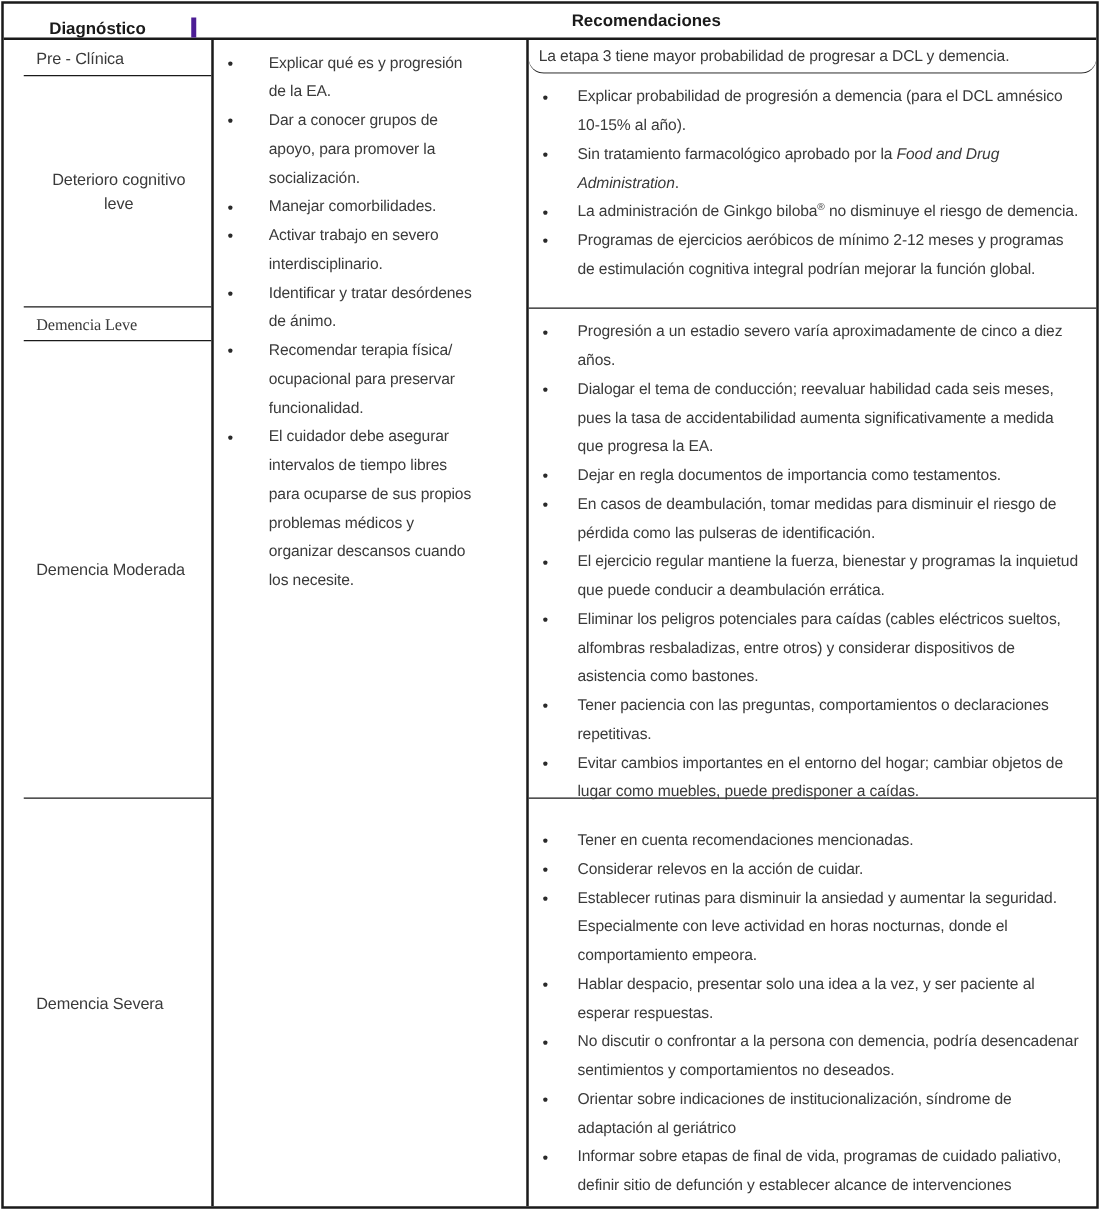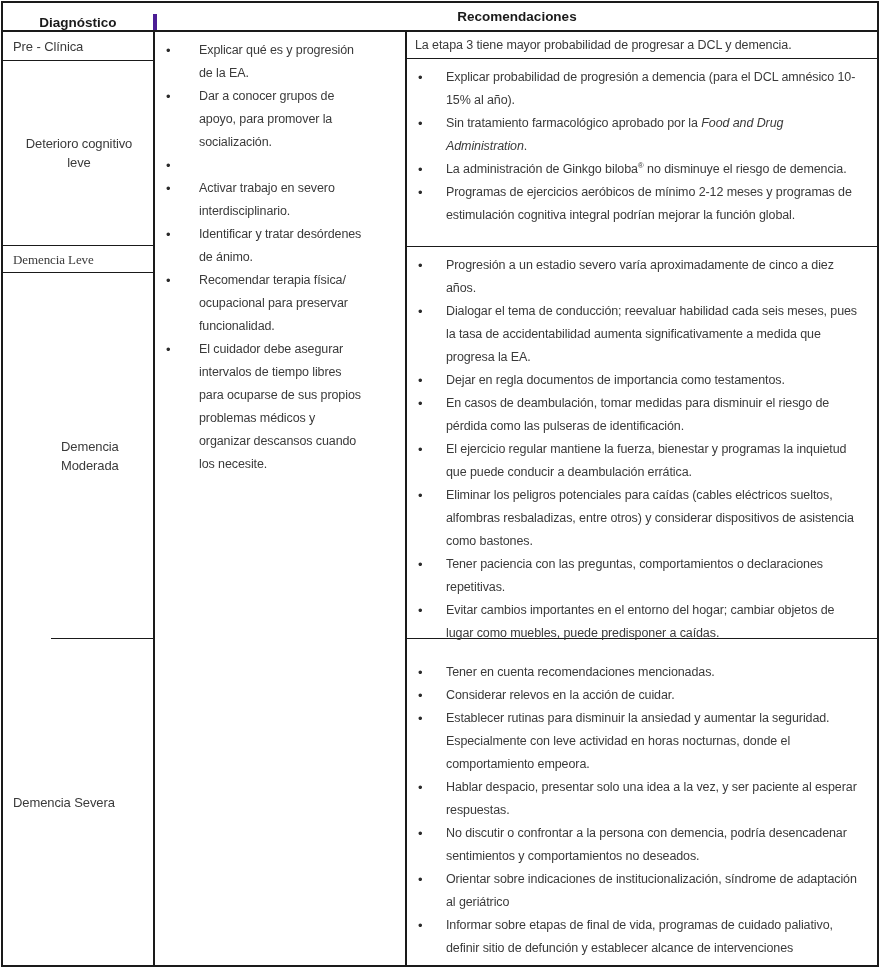--- a/index.html
+++ b/index.html
@@ -24,45 +24,45 @@
     flex:0 0 27px;
   }
   .hcell{
     display:flex;align-items:center;justify-content:center;
     font-weight:bold;font-size:13.5px;color:#1a1a1a;
     letter-spacing:0;
   }
   .hcell.hleft{width:150px;border-right:4px solid #4c1d95;margin-top:11px;}
   .hcell.hright{flex:1;}
   
-  .tbody{display:flex;flex:1;min-height:0;}
+  .tbody{display:flex;flex:1;min-height:0;padding-left:16px;}
   .col-left{width:150px;border-right:2px solid #1a1a1a;display:flex;flex-direction:column;}
   .col-mid{width:250px;border-right:2px solid #1a1a1a;}
   .col-right{flex:1;display:flex;flex-direction:column;}
   
   .lcell{
     box-sizing:border-box;
     border-bottom:1px solid #1a1a1a;
     display:flex;align-items:center;
     padding:2px 8px 2px 10px;
     font-size:13px;line-height:19px;color:#3a3a3a;
     letter-spacing:-0.1px;
   }
   .lcell.lc1{height:29px;}
   .lcell.lc2{height:185px;text-align:center;}
   .lcell.lc3{height:27px;font-family:Liberation Serif, serif;}
-  .lcell.lc4{height:366px;margin-left:48px;}
+  .lcell.lc4{height:366px;}
   .lcell.lc5{flex:1;border-bottom:none;}
   
   .rcell{
     box-sizing:border-box;
     border-bottom:1px solid #1a1a1a;
   }
   .rcell.r1{height:27px;display:flex;align-items:center;padding:0 8px;
-    font-size:12.5px;color:#3a3a3a;letter-spacing:-0.1px;}
+    font-size:12.5px;color:#3a3a3a;letter-spacing:-0.1px;border-radius:12px;}
   .rcell.r2{height:188px;}
   .rcell.r3{height:392px;}
   .rcell.r4{flex:1;border-bottom:none;padding-top:15px;}
   
   ul.blist{
     list-style:none;margin:0;padding:7px 8px 0 6px;
   }
   ul.blist li{
     display:grid;
     font-size:12.5px;line-height:23px;color:#3a3a3a;
@@ -114,20 +114,21 @@
           <li>
             <span class="bullet">•</span>
             <span class="li-text"><span>Explicar qué es y progresión de la EA.</span></span>
           </li>
           <li>
             <span class="bullet">•</span>
             <span class="li-text"><span>Dar a conocer grupos de apoyo, para promover la socialización.</span></span>
           </li>
           <li>
             <span class="bullet">•</span>
+            <span class="li-text"><span>Manejar comorbilidades.</span></span>
           </li>
           <li>
             <span class="bullet">•</span>
             <span class="li-text"><span>Activar trabajo en severo interdisciplinario.</span></span>
           </li>
           <li>
             <span class="bullet">•</span>
             <span class="li-text"><span>Identificar y tratar desórdenes de ánimo.</span></span>
           </li>
           <li>

